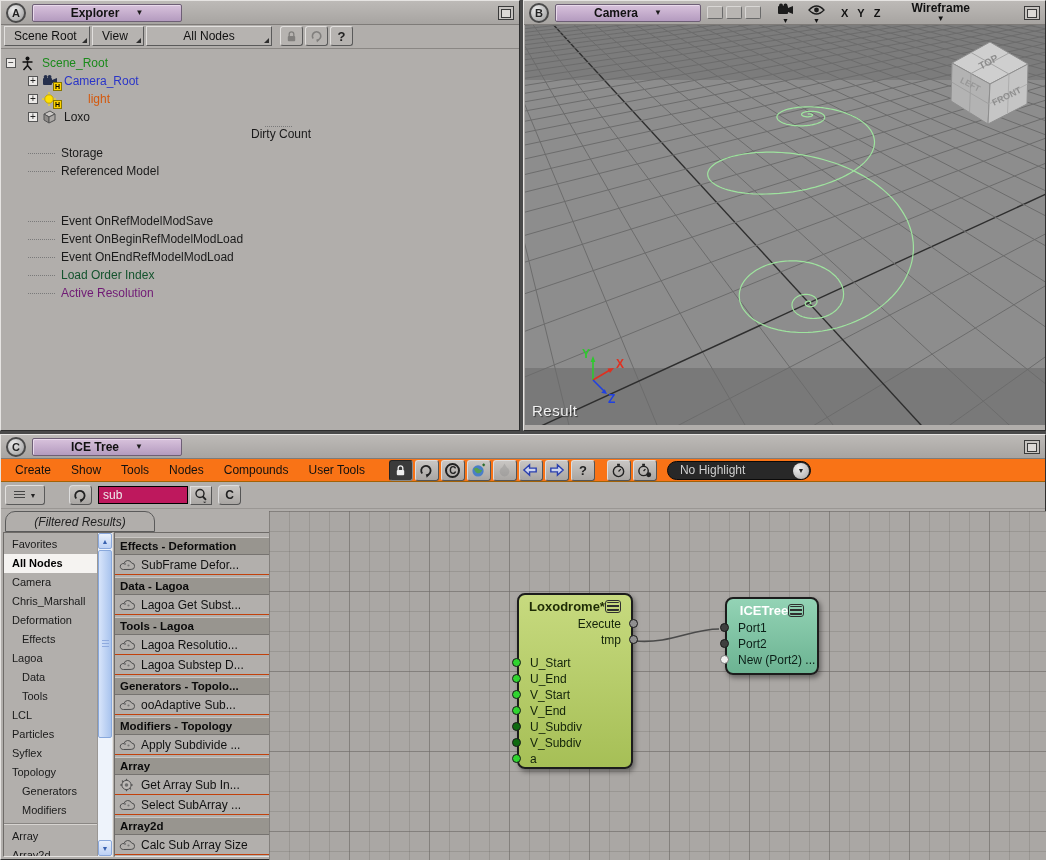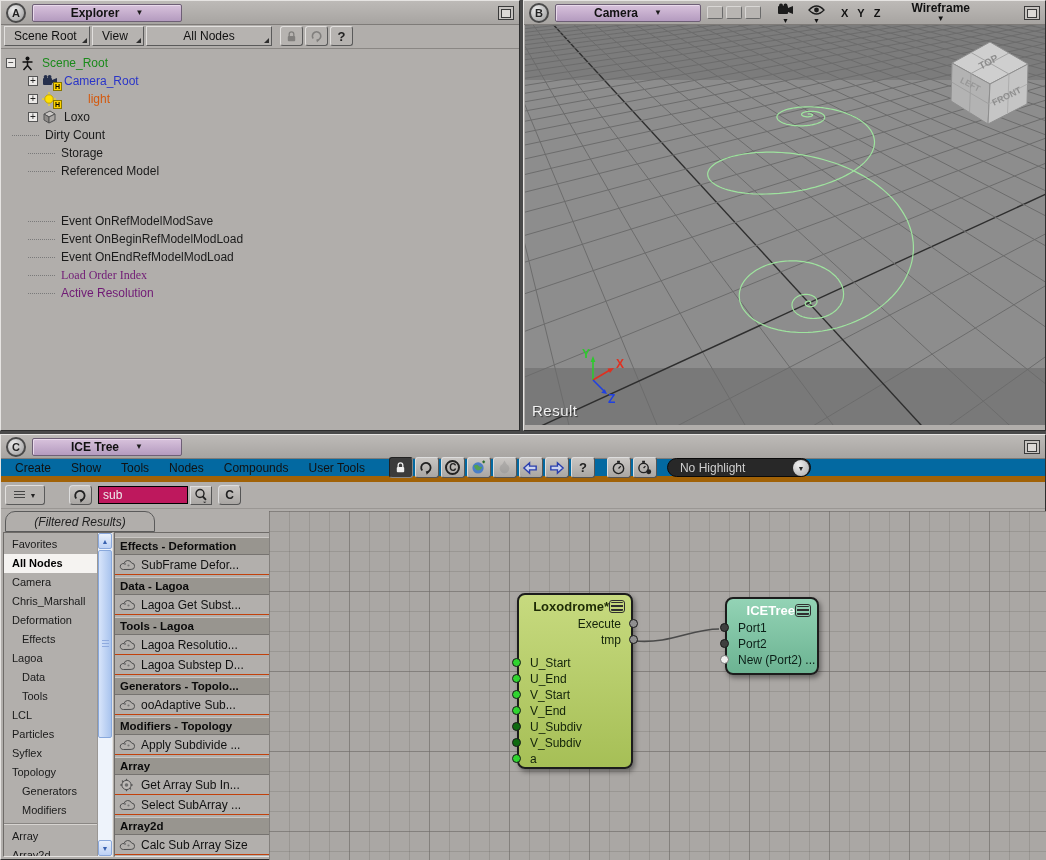--- a/index.html
+++ b/index.html
@@ -71,21 +71,21 @@
               background:#8d8d8d; overflow:hidden; }
   #vp-svg { position:absolute; left:0; top:0; }
   #cube-svg { position:absolute; left:405px; top:4px; }
   #triad-svg { position:absolute; left:28px; top:322px; }
   .result-label { position:absolute; left:7px; bottom:6px; color:#f2f2f2; font-size:15px;
                   text-shadow:1px 1px 1px #333; letter-spacing:.5px; }
 
   
   #ice-panel { left:0; top:434px; width:1046px; height:426px; }
   .menubar { height:23px; display:flex; align-items:center; padding:0 4px;
-             border-bottom:6px solid #a16207; background:#0369a1; }
+             border-bottom:1px solid #a16207; background:#f97316; }
   .menu-item { font-size:12px; color:#111; padding:0 10px; }
   .ice-tools { display:flex; gap:2px; margin-left:14px; align-items:center; }
   .tool-btn { width:24px; height:21px; background:linear-gradient(#c9c6c3,#a9a6a3);
               border:1px solid; border-color:#ddd #555 #555 #ddd; border-radius:3px;
               display:flex; align-items:center; justify-content:center;
               font-weight:bold; font-size:13px; color:#222; }
   .tool-btn.pressed { background:#3b3b3b; border-color:#222 #888 #888 #222; }
   .hl-select { margin-left:10px; width:144px; height:19px; border-radius:10px; background:#282828;
                border:1px solid #0a0a0a; display:flex; align-items:center; color:#cfcfcf;
                font-size:12px; padding-left:12px; position:relative; }
@@ -150,21 +150,21 @@
              linear-gradient(to right, rgba(110,107,104,.28) 1px, transparent 1px),
              linear-gradient(to bottom, rgba(110,107,104,.28) 1px, transparent 1px);
            background-size:80px 80px, 80px 80px, 20px 20px, 20px 20px; }
   #wire-svg { position:absolute; left:0; top:0; }
   .ice-node { position:absolute; border:2px solid #1c1c1c; border-radius:8px;
               box-shadow:2px 3px 5px rgba(0,0,0,.4); }
   #lox-node { left:248px; top:82px; width:116px; height:176px;
               background:linear-gradient(#c7da7f,#a6bf56); }
   #icetree-node { left:456px; top:86px; width:94px; height:78px;
                   background:linear-gradient(#93d3b5,#6cb392); }
-  .node-title { display:flex; align-items:center; justify-content:flex-end;
+  .node-title { display:flex; align-items:center; justify-content:center;
                 padding:4px 6px 2px 6px; font-weight:bold; font-size:13px; }
   #lox-node .node-title { color:#1e2b05; }
   #icetree-node .node-title { color:#fff; }
   .node-menu-icon { width:16px; height:13px; border:1px solid #2f2f2f; border-radius:3px;
                     background:repeating-linear-gradient(#2f2f2f 0 2px, transparent 2px 4px);
                     background-clip:content-box; padding:1px; flex:none; }
   .port-row { position:relative; height:16px; font-size:12px; line-height:16px; color:#13230a; }
   .port-row.out { text-align:right; padding-right:10px; }
   .port-row.in { padding-left:11px; }
   #icetree-node .port-row { color:#0c1f18; }
@@ -264,21 +264,21 @@
           <span class="expand-box">+</span>
           <span class="tree-icon">
             <svg width="15" height="14" viewBox="0 0 15 14">
               <polygon points="2,4 8,1 13,4 7,7" fill="#c9c6c3" stroke="#555"></polygon>
               <polygon points="2,4 7,7 7,13 2,10" fill="#8f8c89" stroke="#555"></polygon>
               <polygon points="7,7 13,4 13,10 7,13" fill="#aba8a5" stroke="#555"></polygon>
             </svg>
           </span>
           <span class="tree-label" style="color: rgb(26, 26, 26);">Loxo</span>
         </div>
-        <div class="tree-row" style="padding-left: 11px;">
+        <div class="tree-row" style="padding-left: 42px; flex-direction: column;">
           <span class="leaf-dash"></span>
           <span class="tree-label" style="color: rgb(26, 26, 26);">Dirty Count</span>
         </div>
         <div class="tree-row" style="padding-left: 27px;">
           <span class="leaf-dash"></span>
           <span class="tree-label" style="color: rgb(26, 26, 26);">Storage</span>
         </div>
         <div class="tree-row" style="padding-left: 27px;">
           <span class="leaf-dash"></span>
           <span class="tree-label" style="color: rgb(26, 26, 26);">Referenced Model</span>
@@ -290,21 +290,21 @@
         <div class="tree-row" style="padding-left: 27px;">
           <span class="leaf-dash"></span>
           <span class="tree-label" style="color: rgb(26, 26, 26);">Event OnBeginRefModelModLoad</span>
         </div>
         <div class="tree-row" style="padding-left: 27px;">
           <span class="leaf-dash"></span>
           <span class="tree-label" style="color: rgb(26, 26, 26);">Event OnEndRefModelModLoad</span>
         </div>
         <div class="tree-row" style="padding-left: 27px;">
           <span class="leaf-dash"></span>
-          <span class="tree-label" style="color: #701a75; font-family: Liberation Serif, serif;">Load Order Index</span>
+          <span class="tree-label" style="color: #14532d;">Load Order Index</span>
         </div>
         <div class="tree-row" style="padding-left: 27px;">
           <span class="leaf-dash"></span>
           <span class="tree-label" style="color: #701a75;">Active Resolution</span>
         </div>
       </div>
   </div>
 
   <div class="panel" id="camera-panel">
     <div class="titlebar">

